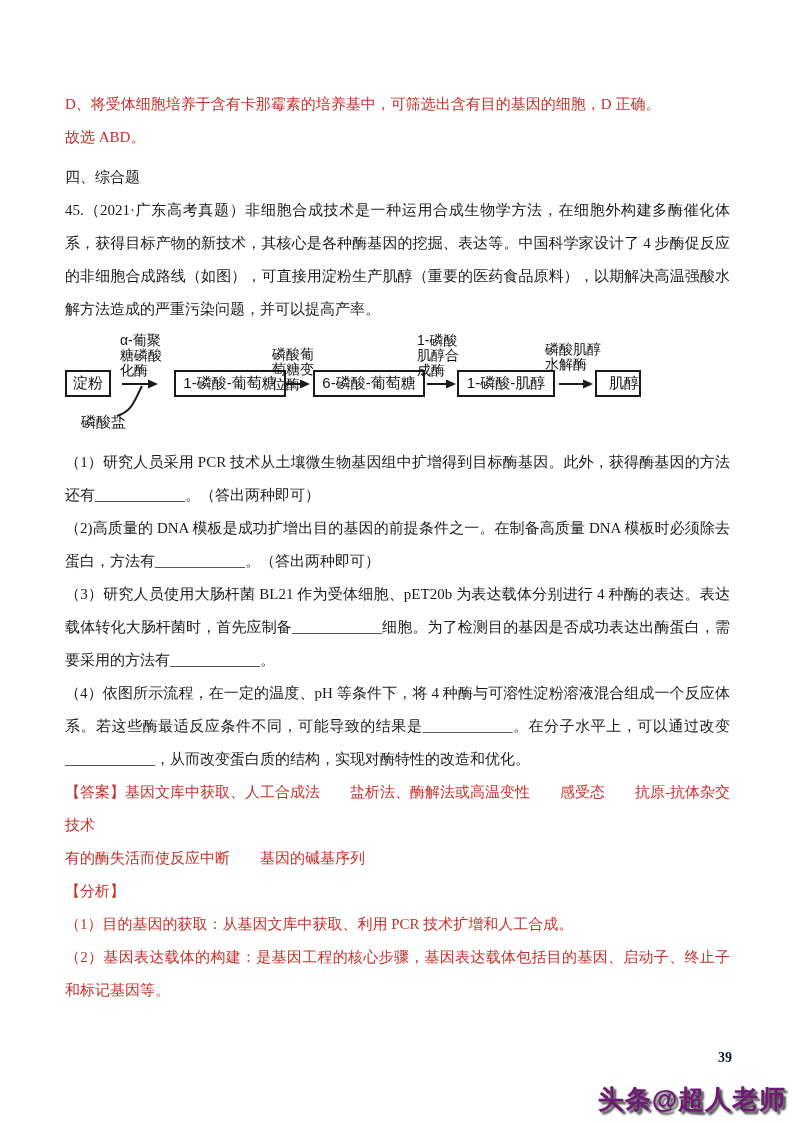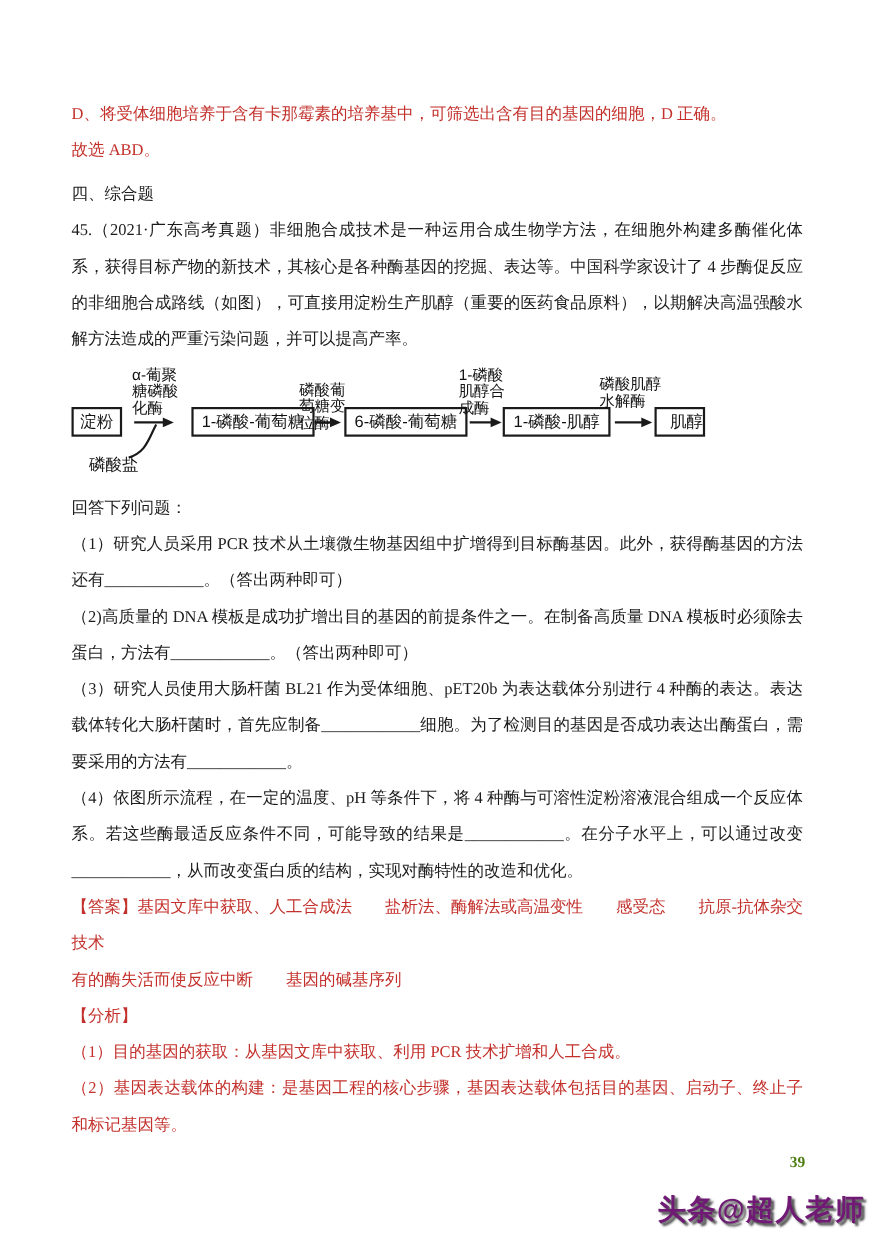--- a/index.html
+++ b/index.html
@@ -39,21 +39,21 @@
   .enzyme {
     position:absolute;
     font-size:14px; line-height:15px; color:#111;
     white-space:nowrap;
   }
   .arrow-svg { position:absolute; left:0; top:0; width:600px; height:104px; }
   .phosphate { position:absolute; left:16px; top:80px; font-size:15px; color:#111; }
   
   .page-number {
     position:absolute; right:62px; top:1050px;
-    font-size:14px; font-weight:bold; color:#4d7c0f;
+    font-size:14px; font-weight:bold; color:#0f172a;
   }
   .watermark {
     position:absolute; right:8px; bottom:6px;
     font-family:"Liberation Sans","DejaVu Sans",sans-serif;
     font-size:26px; font-weight:bold; letter-spacing:1px;
     color:#701a75;
     text-shadow: 3px 3px 2px #4d4d4d, 1px 1px 0 #9a9a9a;
     white-space:nowrap;
   }
 </style>
@@ -109,21 +109,20 @@
         <div>成酶</div>
       </div>
       <div class="enzyme" style="left:480px; top:9px;">
         <div>磷酸肌醇</div>
         <div>水解酶</div>
       </div>
 
       <div class="phosphate">磷酸盐</div>
     </div>
 
-    <div class="para">回答下列问题：</div>
     <div class="para">（1）研究人员采用 PCR 技术从土壤微生物基因组中扩增得到目标酶基因。此外，获得酶基因的方法还有____________。（答出两种即可）</div>
     <div class="para">（2)高质量的 DNA 模板是成功扩增出目的基因的前提条件之一。在制备高质量 DNA 模板时必须除去蛋白，方法有____________。（答出两种即可）</div>
     <div class="para">（3）研究人员使用大肠杆菌 BL21 作为受体细胞、pET20b 为表达载体分别进行 4 种酶的表达。表达载体转化大肠杆菌时，首先应制备____________细胞。为了检测目的基因是否成功表达出酶蛋白，需要采用的方法有____________。</div>
     <div class="para">（4）依图所示流程，在一定的温度、pH 等条件下，将 4 种酶与可溶性淀粉溶液混合组成一个反应体系。若这些酶最适反应条件不同，可能导致的结果是____________。在分子水平上，可以通过改变____________，从而改变蛋白质的结构，实现对酶特性的改造和优化。</div>
 
     <div class="para red">【答案】基因文库中获取、人工合成法　　盐析法、酶解法或高温变性　　感受态　　抗原-抗体杂交技术</div>
     <div class="para red">有的酶失活而使反应中断　　基因的碱基序列</div>
 
     <div class="para red">【分析】</div>
     <div class="para red">（1）目的基因的获取：从基因文库中获取、利用 PCR 技术扩增和人工合成。</div>

